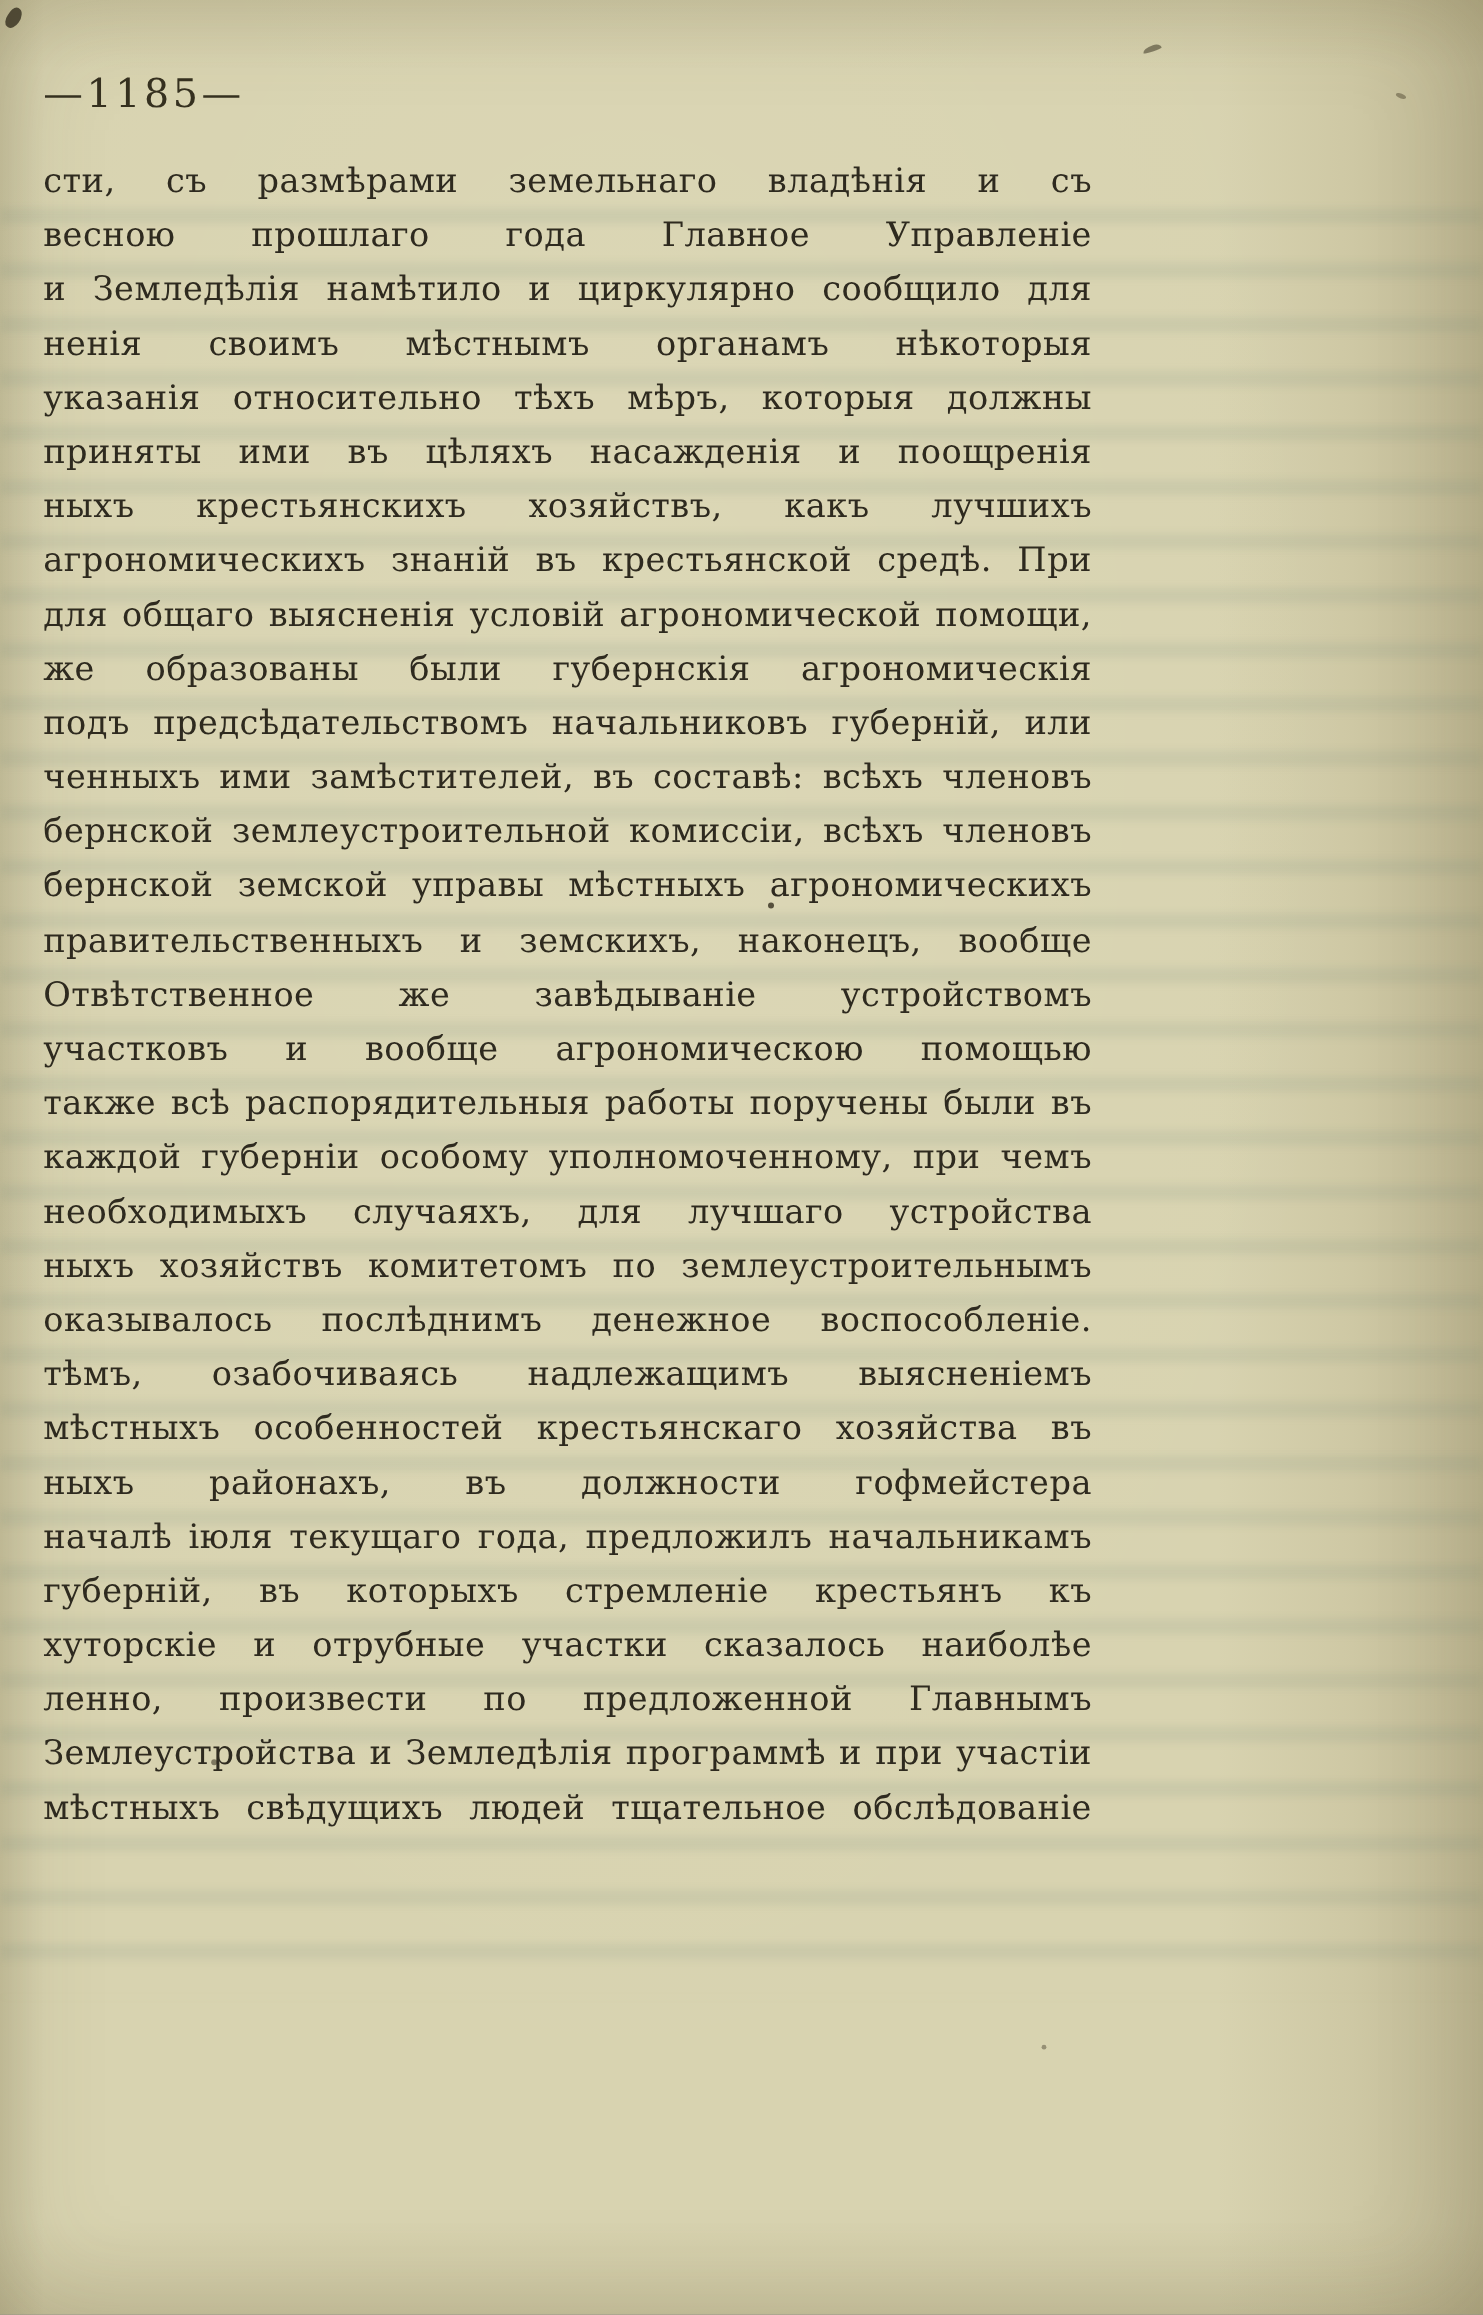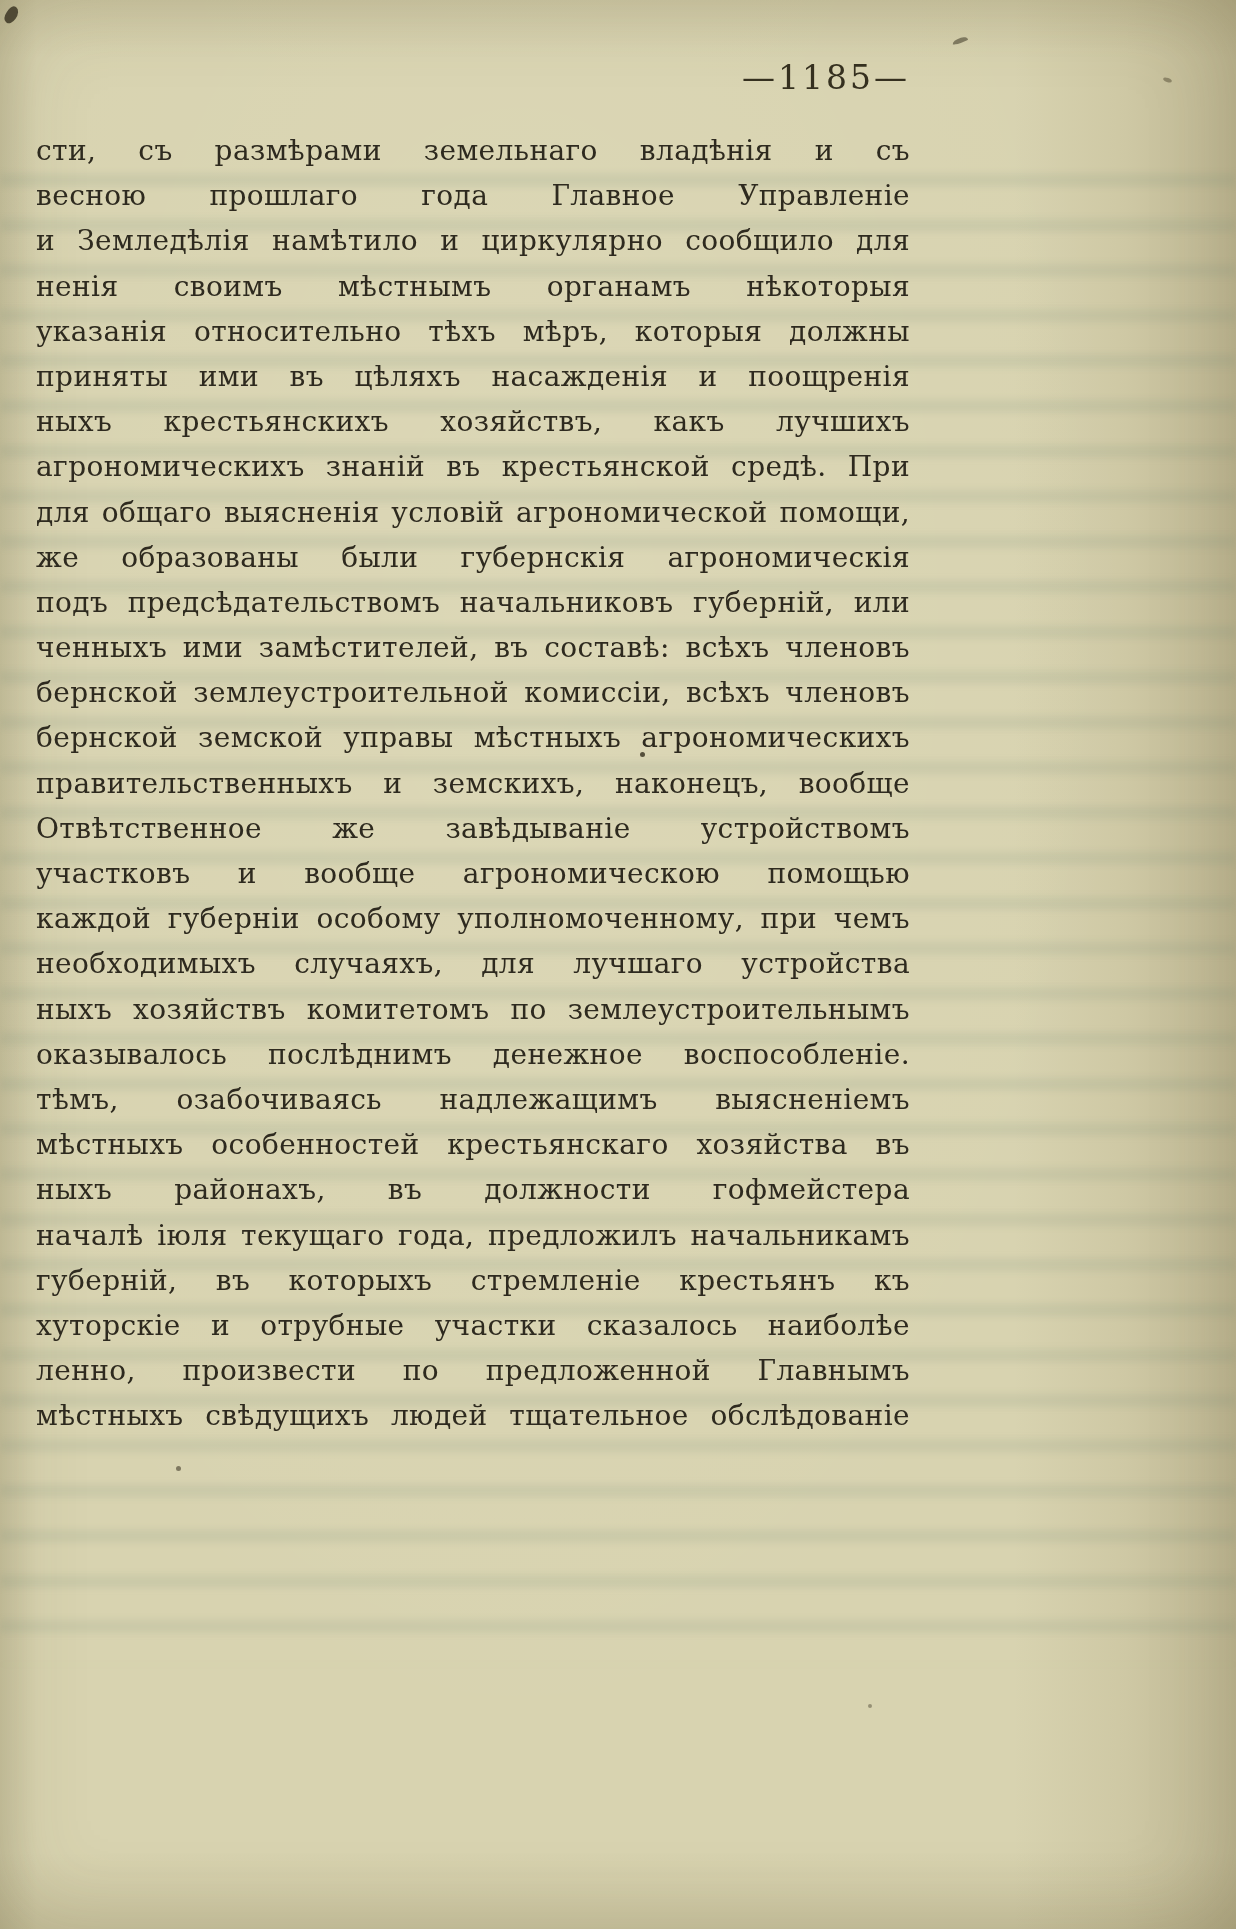--- a/index.html
+++ b/index.html
@@ -40,21 +40,21 @@
     pointer-events: none;
   }
   .content {
     position: absolute;
     left: 36px;
     top: 58px;
     width: 874px;
   }
   .page-number {
     height: 70px;
-    text-align: right;
+    text-align: left;
     font-size: 33px;
     letter-spacing: 3px;
     color: #35301f;
   }
   .text-block {
     font-size: 28px;
     letter-spacing: 0.4px;
   }
   .text-block .line {
     height: 45.2px;
@@ -96,31 +96,33 @@
         <div class="line">агрономическихъ знаній въ крестьянской средѣ. При этомъ,</div>
         <div class="line">для общаго выясненія условій агрономической помощи, тогда</div>
         <div class="line">же образованы были губернскія агрономическія совѣщанія,</div>
         <div class="line">подъ предсѣдательствомъ начальниковъ губерній, или назна-</div>
         <div class="line">ченныхъ ими замѣстителей, въ составѣ: всѣхъ членовъ гу-</div>
         <div class="line">бернской землеустроительной комиссіи, всѣхъ членовъ гу-</div>
         <div class="line">бернской земской управы мѣстныхъ агрономическихъ силъ,</div>
         <div class="line">правительственныхъ и земскихъ, наконецъ, вообще свѣду-</div>
         <div class="line">Отвѣтственное же завѣдываніе устройствомъ показательныхъ</div>
         <div class="line">участковъ и вообще агрономическою помощью населенію, а</div>
+        <div class="line">также всѣ распорядительныя работы поручены были въ</div>
         <div class="line">каждой губерніи особому уполномоченному, при чемъ въ</div>
         <div class="line">необходимыхъ случаяхъ, для лучшаго устройства показатель-</div>
         <div class="line">ныхъ хозяйствъ комитетомъ по землеустроительнымъ дѣламъ</div>
         <div class="line">оказывалось послѣднимъ денежное воспособленіе. Вмѣстѣ съ</div>
         <div class="line">тѣмъ, озабочиваясь надлежащимъ выясненіемъ своеобразныхъ</div>
         <div class="line">мѣстныхъ особенностей крестьянскаго хозяйства въ отдѣль-</div>
         <div class="line">ныхъ районахъ, въ должности гофмейстера Кривошеинъ, въ</div>
         <div class="line">началѣ іюля текущаго года, предложилъ начальникамъ тѣхъ</div>
         <div class="line">губерній, въ которыхъ стремленіе крестьянъ къ переходу на</div>
         <div class="line">хуторскіе и отрубные участки сказалось наиболѣе опредѣ-</div>
         <div class="line">ленно, произвести по предложенной Главнымъ Управленіемъ</div>
+        <div class="line">Землеустройства и Земледѣлія программѣ и при участіи</div>
         <div class="line">мѣстныхъ свѣдущихъ людей тщательное обслѣдованіе суще-</div>
       </div>
   </div>
 
   <div class="speck s1"></div>
   <div class="speck s2"></div>
   <div class="speck s3"></div>
   <div class="speck s4"></div>
   <div class="speck s5"></div>
   <div class="speck s6"></div>

